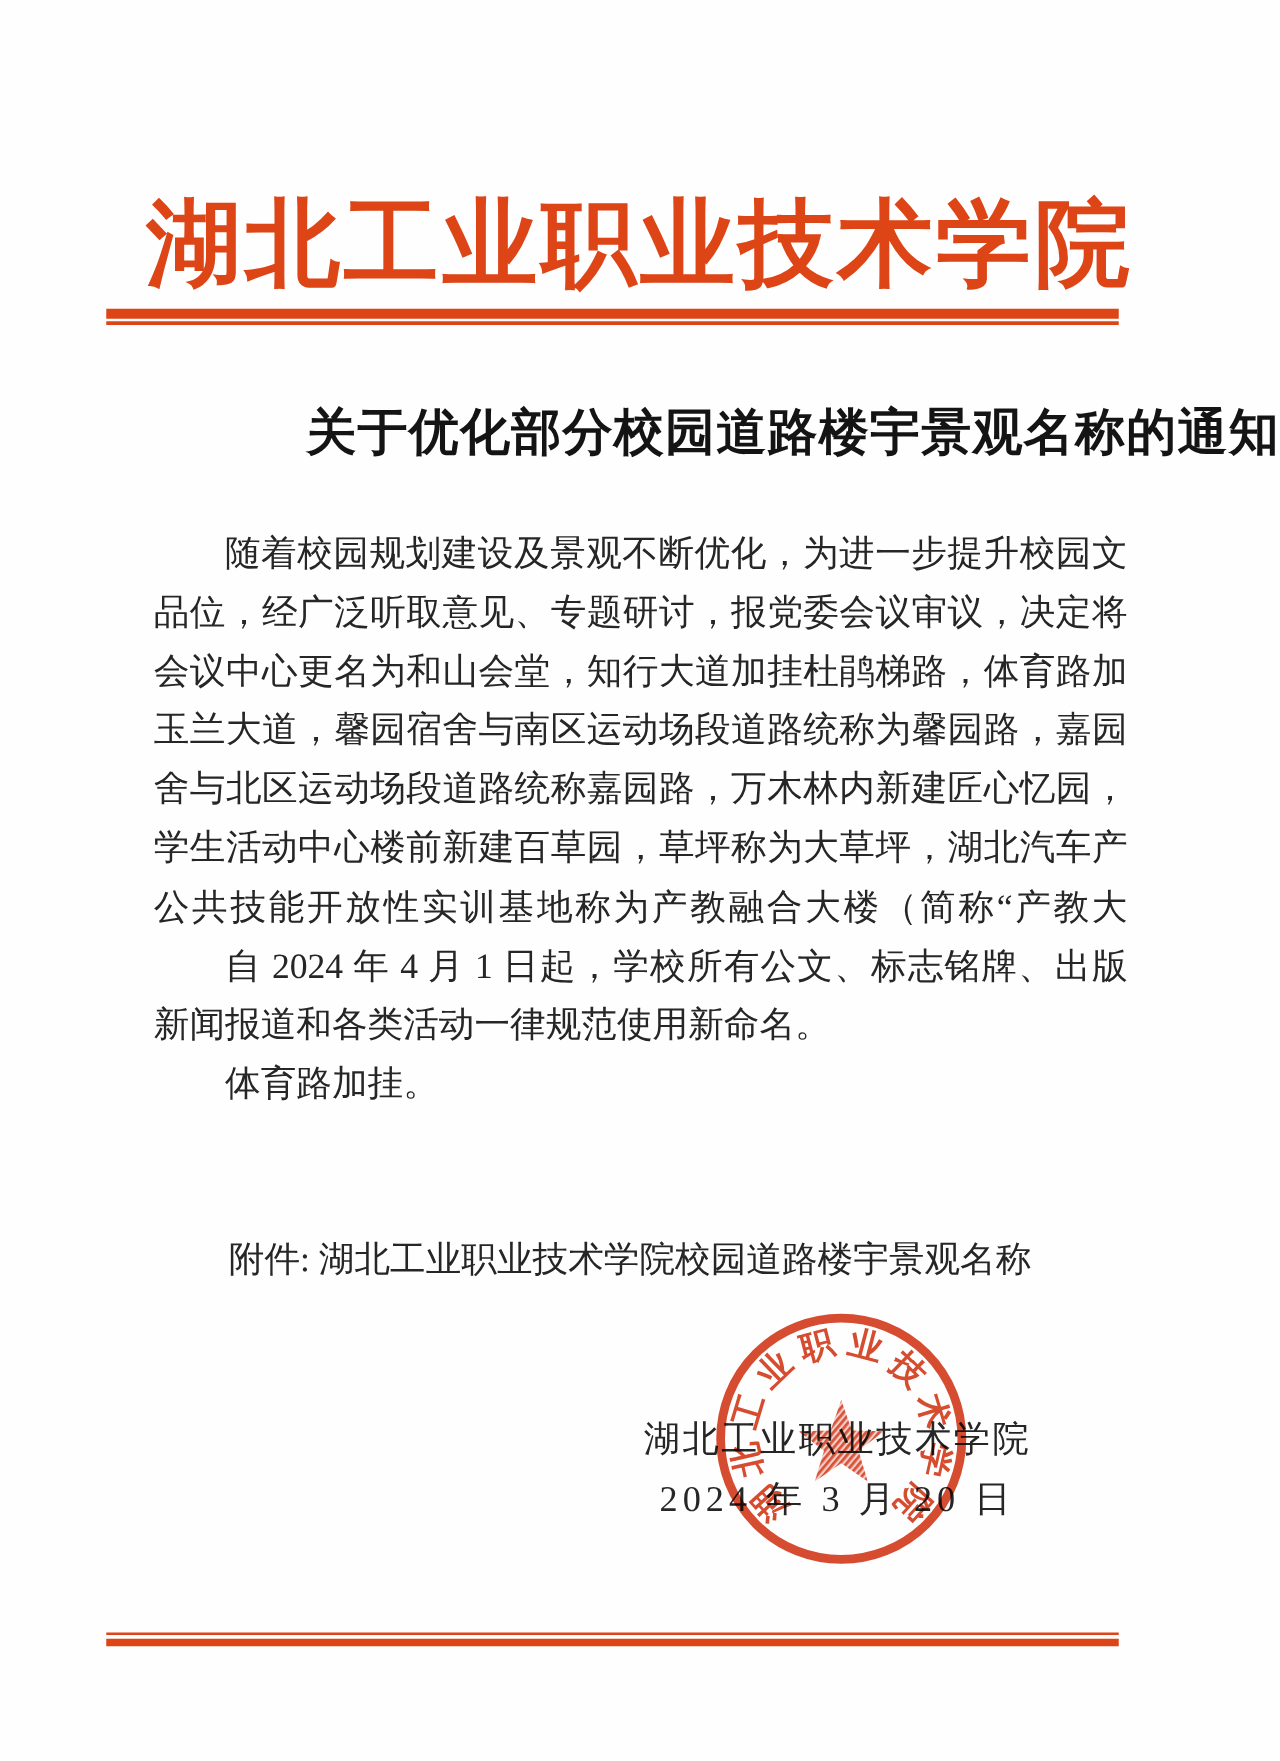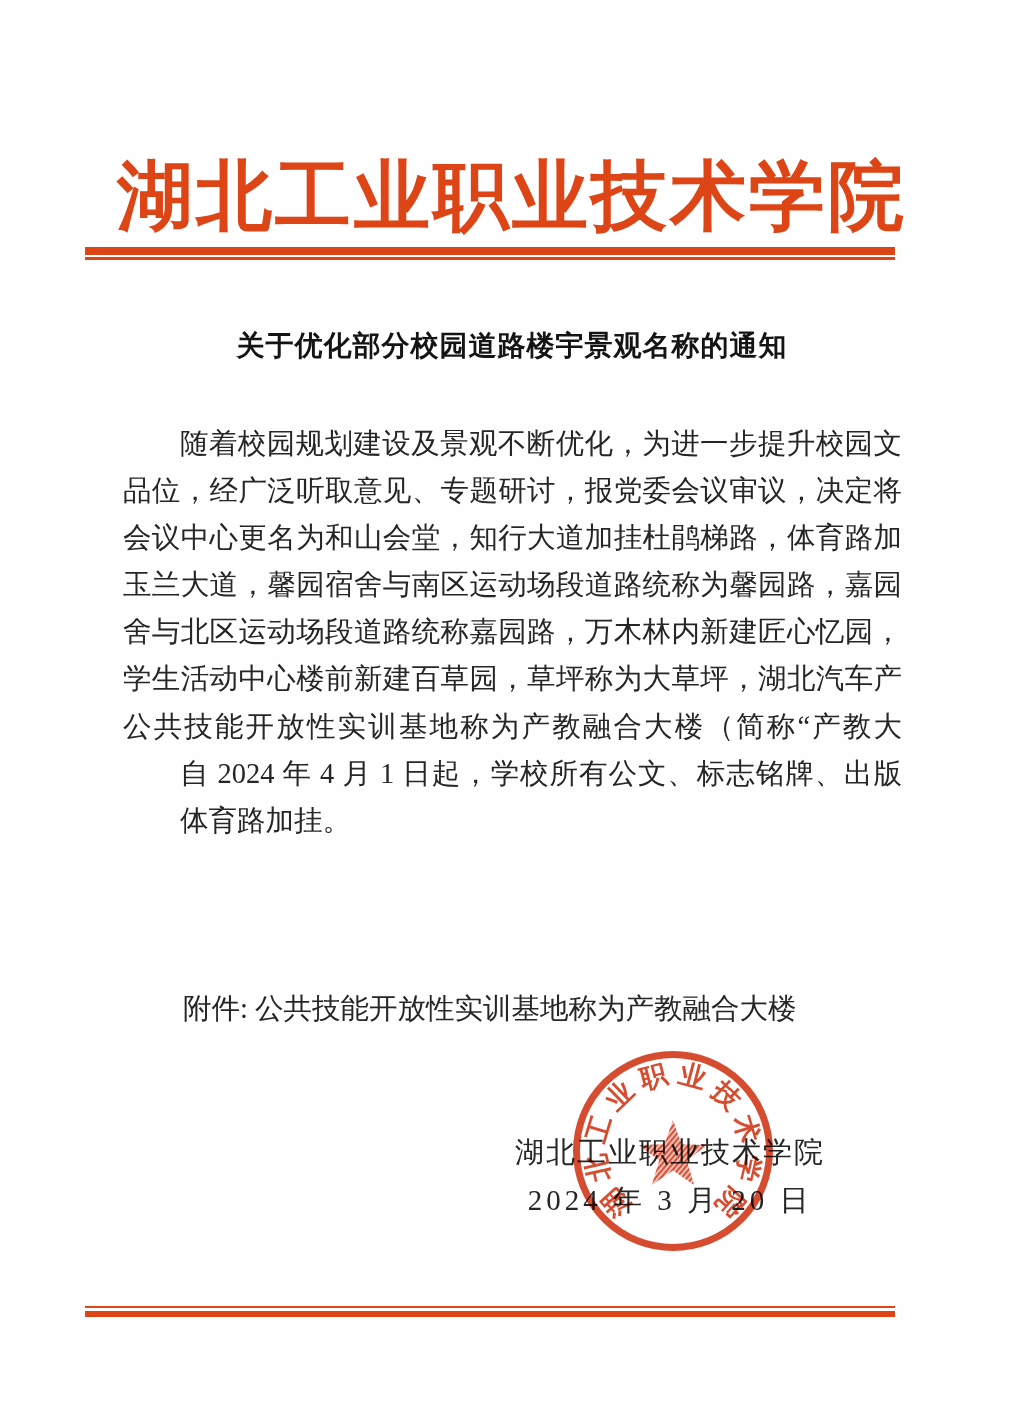--- a/index.html
+++ b/index.html
@@ -21,22 +21,22 @@
     line-height:100px;
     white-space:nowrap;
   }
   .rule-top{position:absolute;left:85px;top:247px;width:810px;}
   .rule-top .thick{height:8px;background:#dd4517;}
   .rule-top .gap{height:2px;background:transparent;}
   .rule-top .thin{height:3px;background:#dd4517;}
   
   .doc-title{
     position:absolute;top:320px;left:0;width:100%;
-    text-align:center;
-    font-size:28px;font-weight:700;letter-spacing:1px;
+    text-align:right;
+    font-size:40px;font-weight:700;letter-spacing:1px;
     color:#141414;
     line-height:52px;
     white-space:nowrap;
   }
   
   .body-text{
     position:absolute;left:123px;top:420px;width:779px;
     font-size:28.5px;color:#262626;
   }
   .bline{
@@ -109,24 +109,25 @@
 
   <div class="body-text">
       <div class="bline fill ind">随着校园规划建设及景观不断优化，为进一步提升校园文化</div>
       <div class="bline fill">品位，经广泛听取意见、专题研讨，报党委会议审议，决定将原</div>
       <div class="bline fill">会议中心更名为和山会堂，知行大道加挂杜鹃梯路，体育路加挂</div>
       <div class="bline fill">玉兰大道，馨园宿舍与南区运动场段道路统称为馨园路，嘉园宿</div>
       <div class="bline fill">舍与北区运动场段道路统称嘉园路，万木林内新建匠心忆园，大</div>
       <div class="bline fill">学生活动中心楼前新建百草园，草坪称为大草坪，湖北汽车产业</div>
       <div class="bline fill">公共技能开放性实训基地称为产教融合大楼（简称“产教大楼”）。</div>
       <div class="bline fill ind">自 2024 年 4 月 1 日起，学校所有公文、标志铭牌、出版物、</div>
+      <div class="bline">新闻报道和各类活动一律规范使用新命名。</div>
       <div class="bline ind">体育路加挂。</div>
     </div>
 
-  <div class="attachment-line">附件: 公共技能开放性实训基地称为产教融合大楼</div>
+  <div class="attachment-line">附件: 湖北工业职业技术学院校园道路楼宇景观名称</div>
 
   <div class="signature">
     <div class="sig-line sig-org">湖北工业职业技术学院</div>
     <div class="sig-line sig-date">2024 年 3 月 20 日</div>
   </div>
 
   <div class="seal">
     <div class="ring"></div>
     <svg class="star" viewBox="0 0 80 80">
       <defs>

